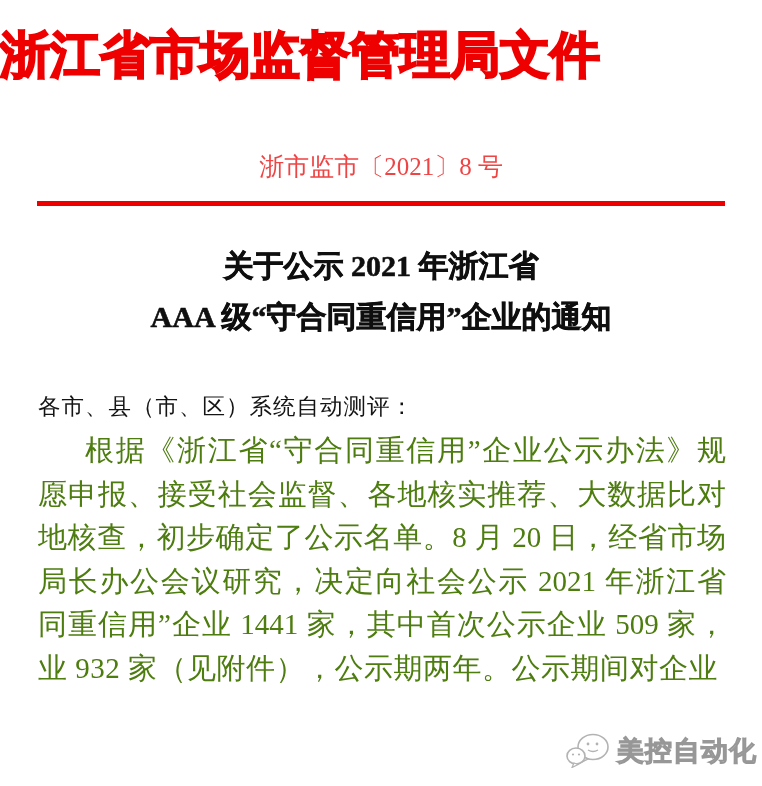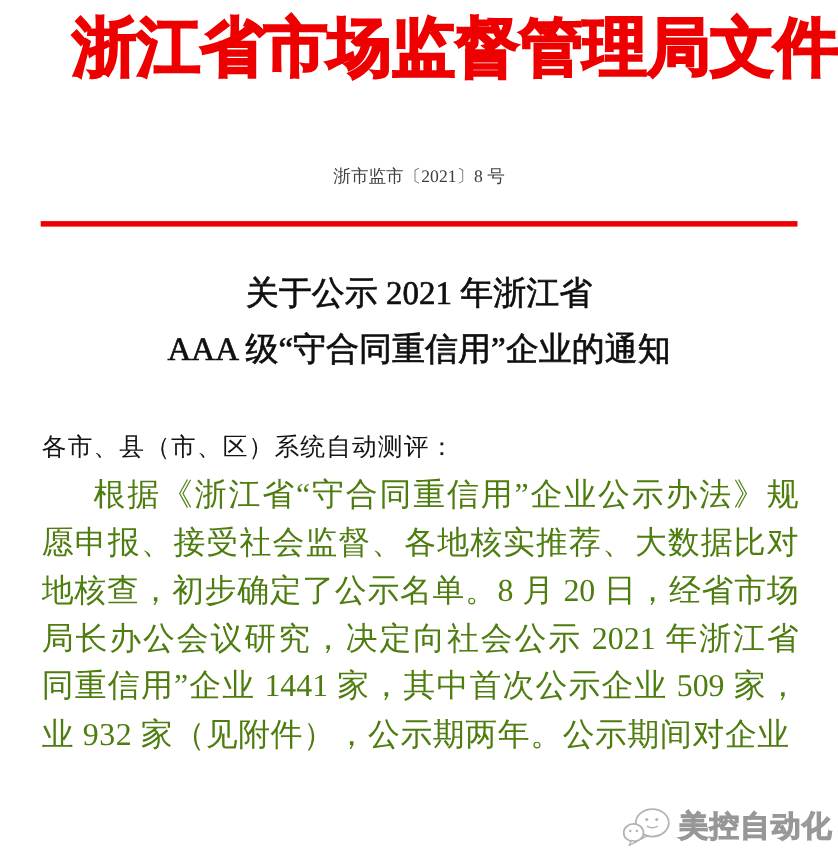--- a/index.html
+++ b/index.html
@@ -7,55 +7,55 @@
     position: relative;
     width: 762px;
     height: 786px;
     background: #ffffff;
     overflow: hidden;
     font-family: "Liberation Serif", "DejaVu Serif", serif;
     color: #1c1c1c;
   }
   .header-title {
     position: absolute;
-    top: 5px;
+    top: 22px;
     left: 0;
     width: 100%;
-    text-align: right;
-    font-size: 58px;
+    text-align: left;
+    font-size: 50px;
     font-weight: bold;
     color: #ee0000;
     -webkit-text-stroke: 2px #ee0000;
     letter-spacing: 0px;
     white-space: nowrap;
   }
   .doc-number {
     position: absolute;
     top: 150px;
     left: 0;
     width: 100%;
     text-align: center;
-    font-size: 16px;
-    color: #404040;
+    font-size: 25px;
+    color: #ef4444;
   }
   .red-divider {
     position: absolute;
     top: 201px;
     left: 37px;
     width: 688px;
     height: 5px;
     background: #ee0000;
   }
   .title-line {
     position: absolute;
     left: 0;
     width: 100%;
     text-align: center;
     font-size: 30px;
-    font-weight: normal;
+    font-weight: bold;
     color: #0f0f0f;
     -webkit-text-stroke: 0.6px #0f0f0f;
     white-space: nowrap;
   }
   .title-line-1 { top: 246px; }
   .title-line-2 { top: 297px; }
   .salutation {
     position: absolute;
     top: 391px;
     left: 38px;
@@ -82,21 +82,20 @@
   .body-lines > div:last-child {
     text-align: left;
     text-align-last: left;
     letter-spacing: 0.5px;
   }
   .watermark {
     position: absolute;
     top: 733px;
     right: 5px;
     display: flex;
-    align-items: center;
     gap: 7px;
   }
   .watermark-icon { width: 44px; height: 35px; }
   .watermark-text {
     font-family: "Liberation Sans", "DejaVu Sans", sans-serif;
     font-size: 27px;
     font-weight: bold;
     color: #c8c8c8;
     -webkit-text-stroke: 1px #979797;
     white-space: nowrap;

